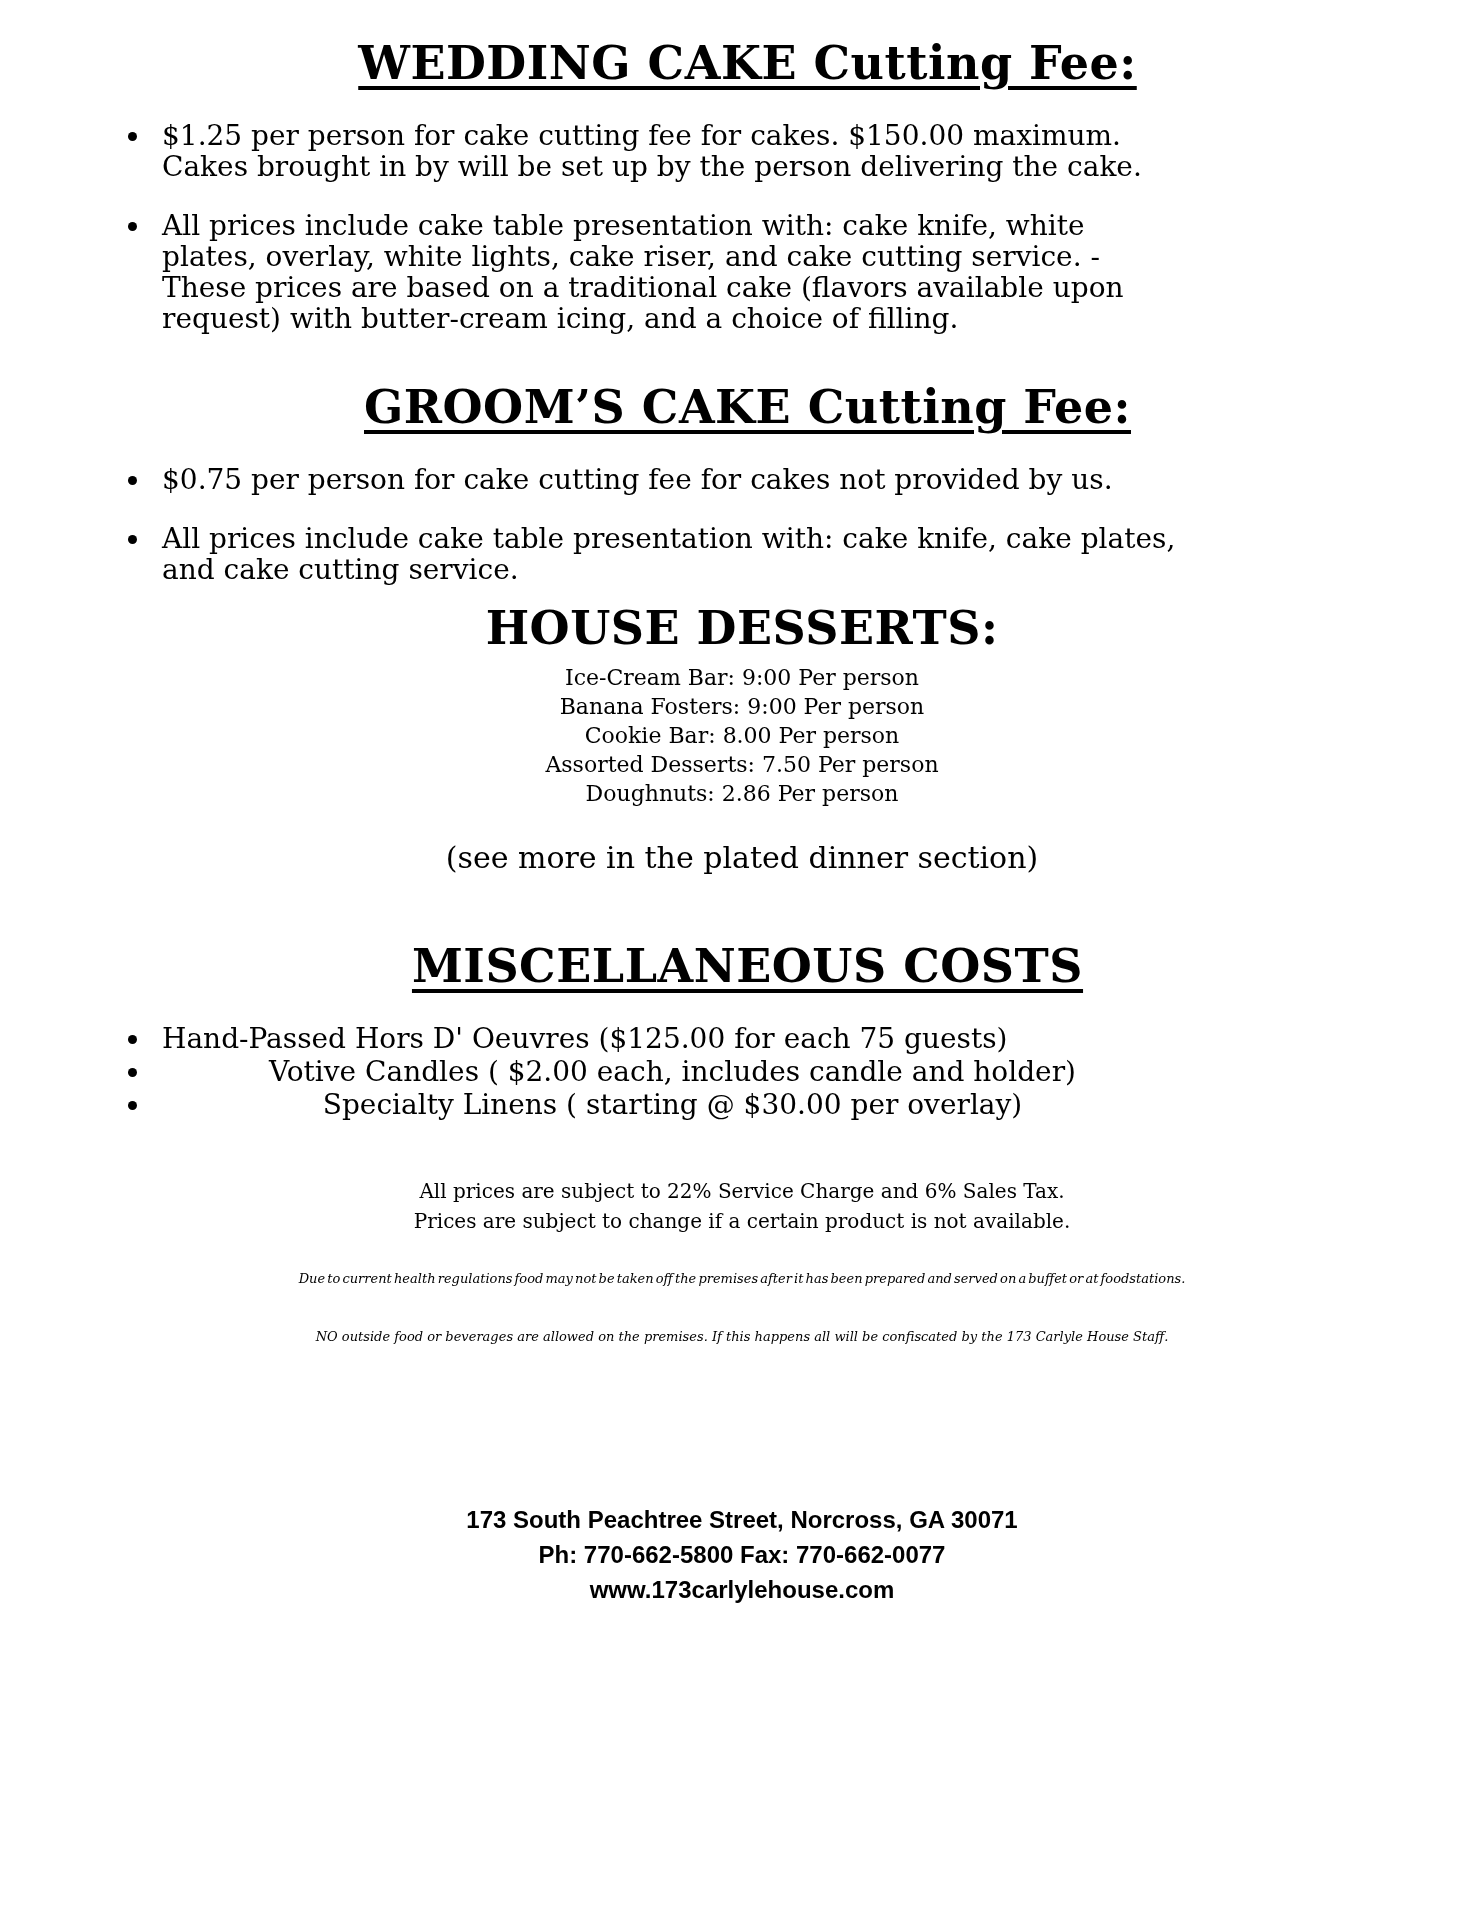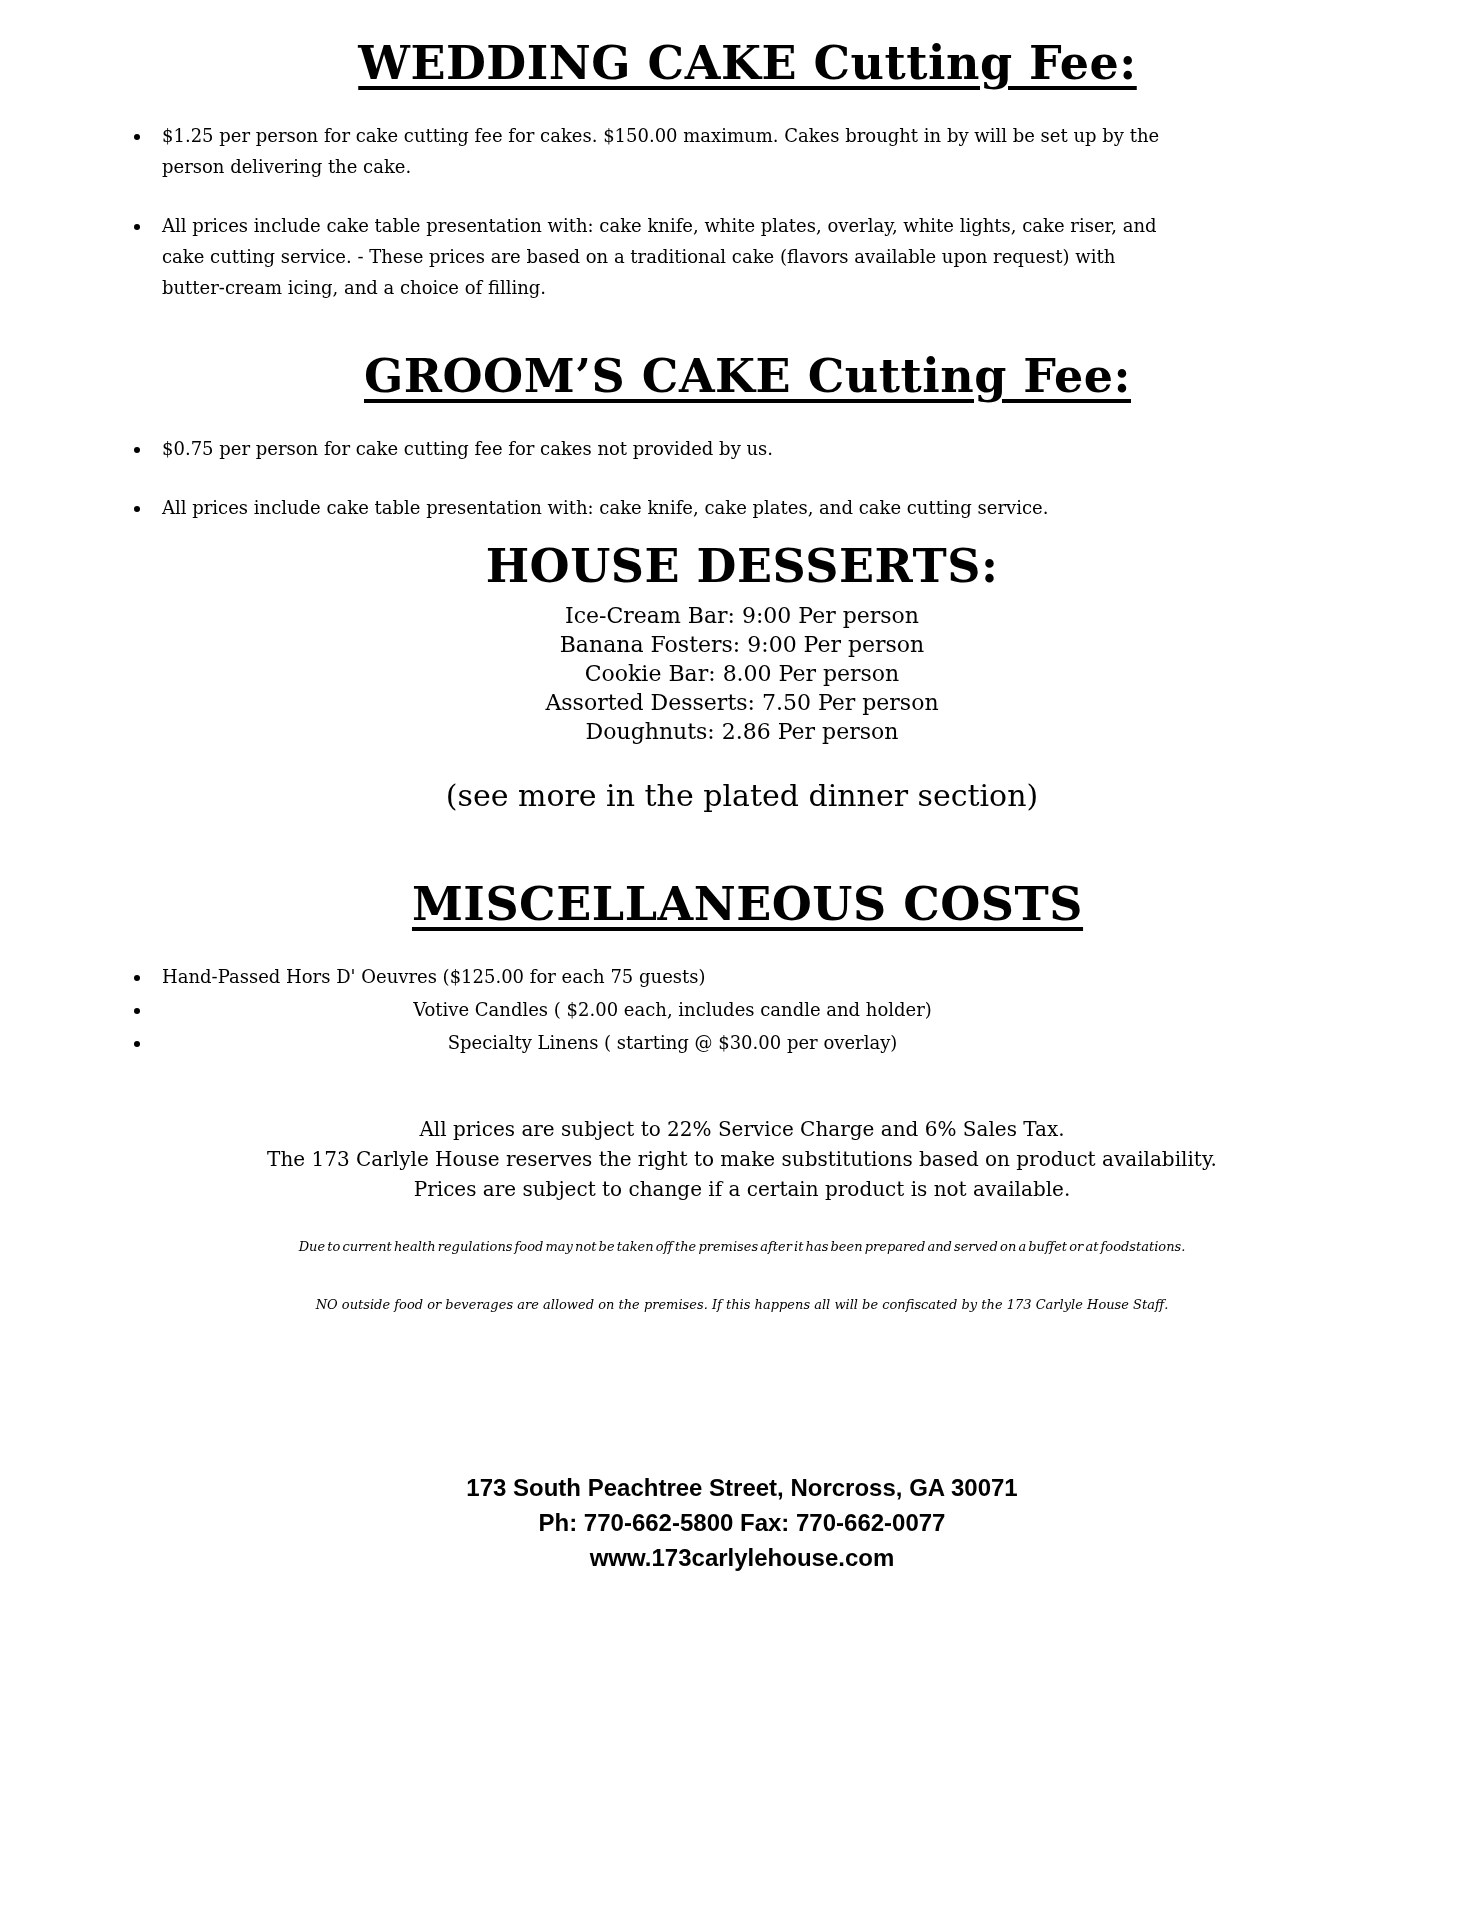--- a/index.html
+++ b/index.html
@@ -22,21 +22,21 @@
   .heading.underlined {
     text-decoration: underline;
     text-decoration-thickness: 4px;
     text-underline-offset: 7px;
     padding-left: 11px;
   }
 
   ul.bullets {
     margin: 30px 0 0 128px;
     width: 1055px;
-    font-size: 18px;
+    font-size: 28px;
     line-height: 31px;
     list-style-position: outside;
     padding-left: 24px;
   }
   ul.bullets li { padding-left: 10px; }
   ul.bullets.spaced li + li { margin-top: 28px; }
   ul.bullets.tight li + li { margin-top: 2px; text-align: center; }
 
   .center { text-align: center; }
 
@@ -111,21 +111,20 @@
   <h1 class="heading underlined mt-sec-3">MISCELLANEOUS COSTS</h1>
 
   <ul class="bullets tight">
     <li>Hand-Passed Hors D' Oeuvres ($125.00 for each 75 guests)</li>
     <li>Votive Candles ( $2.00 each, includes candle and holder)</li>
     <li>Specialty Linens ( starting @ $30.00 per overlay)</li>
   </ul>
 
   <div class="fineprint center">
     <div>All prices are subject to 22% Service Charge and 6% Sales Tax.</div>
-    <div>The 173 Carlyle House reserves the right to make substitutions based on product availability.</div>
     <div>Prices are subject to change if a certain product is not available.</div>
   </div>
 
   <div class="fineprint-block condensed center">Due to current health regulations food may not be taken off the premises after it has been prepared and served on a buffet or at foodstations.</div>
 
   <div class="fineprint-block center">NO outside food or beverages are allowed on the premises. If this happens all will be confiscated by the 173 Carlyle House Staff.</div>
 
   <div class="footer">
     <div>173 South Peachtree Street, Norcross, GA 30071</div>
     <div>Ph: 770-662-5800 Fax: 770-662-0077</div>

